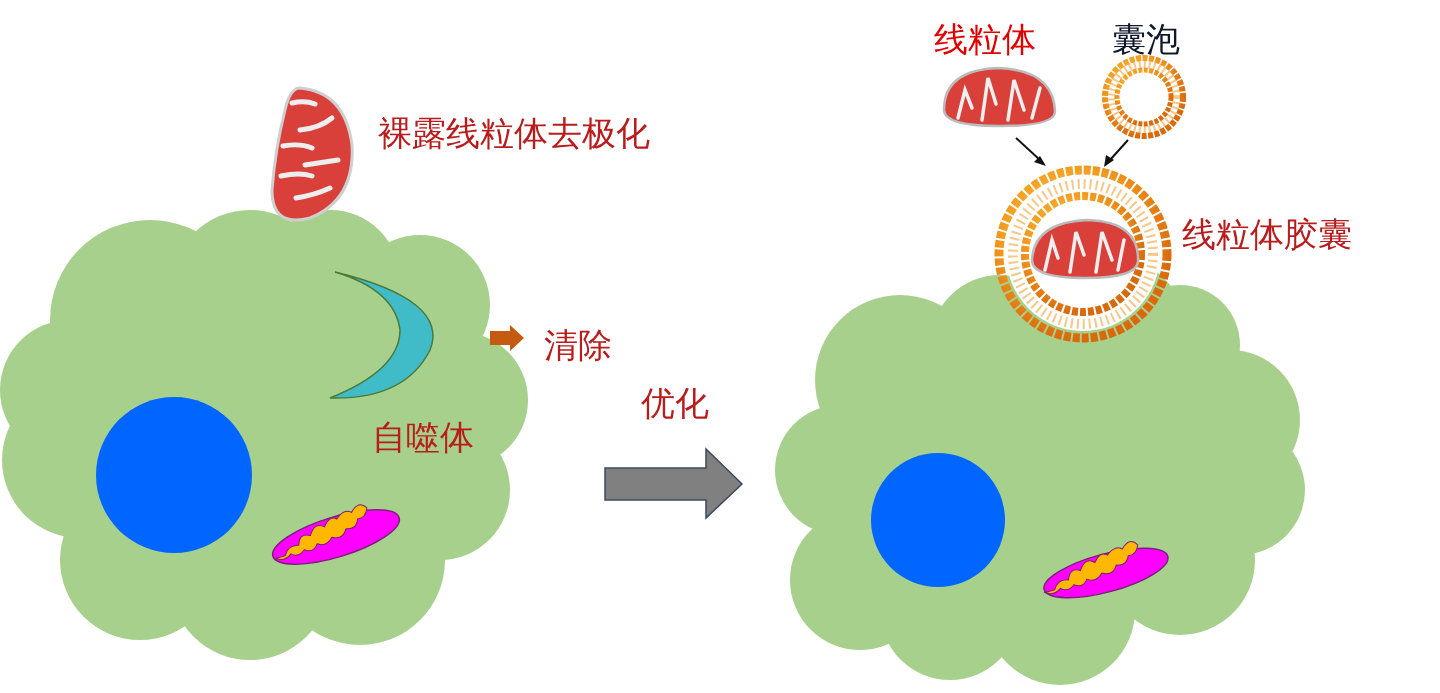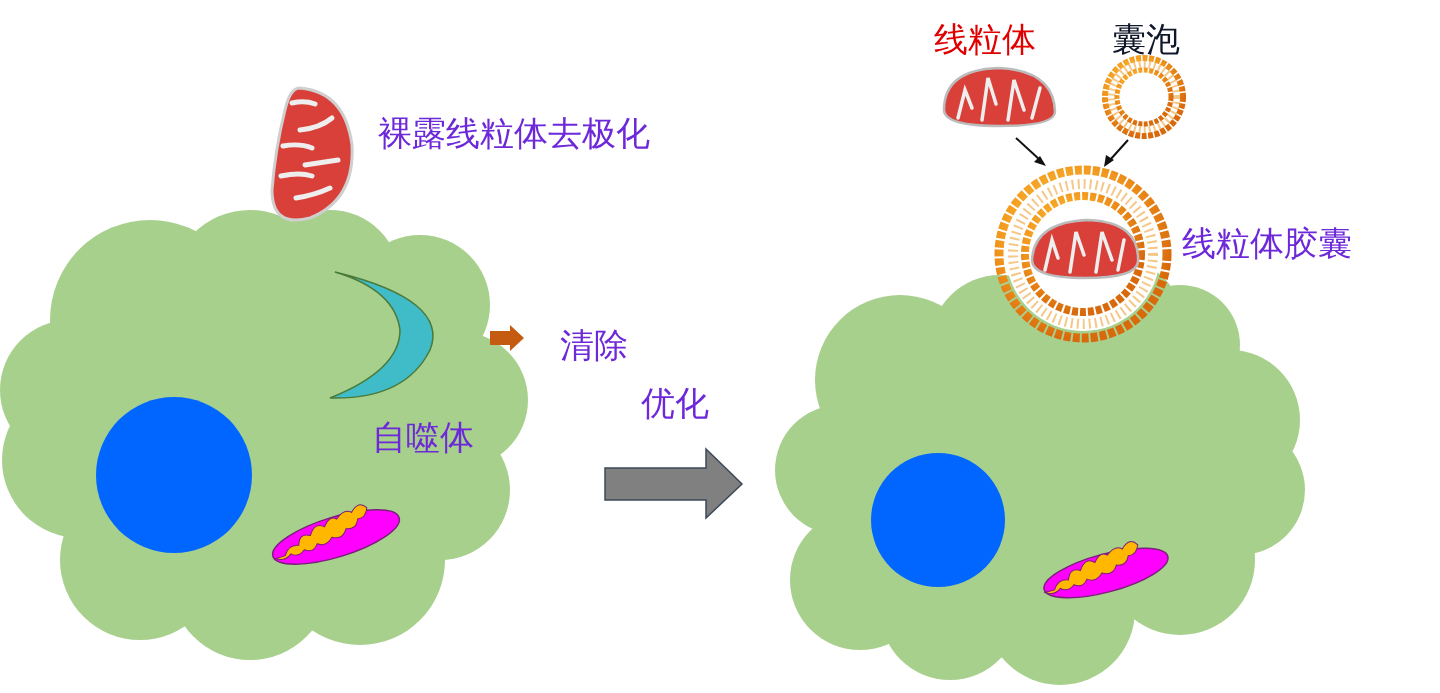--- a/index.html
+++ b/index.html
@@ -1,19 +1,19 @@
 <!DOCTYPE html>
 <html><head>
 <meta charset="utf-8">
 <style>
   html, body { margin: 0; padding: 0; background: #ffffff; }
   body { width: 1440px; height: 693px; overflow: hidden; position: relative;
          font-family: "DejaVu Sans", "Liberation Sans", sans-serif; }
   svg.stage { position: absolute; left: 0; top: 0; }
-  .lbl { position: absolute; white-space: nowrap; line-height: 1; color: #6d28d9; }
+  .lbl { position: absolute; white-space: nowrap; line-height: 1; color: #b91c1c; }
   .lbl-normal { font-size: 34px; font-weight: normal; }
   .lbl-bold { font-size: 34px; font-weight: normal; }
 </style>
 </head>
 <body>
 
 <svg class="stage" width="1440" height="693" viewBox="0 0 1440 693">
   <defs>
     <radialGradient id="bead" cx="40%" cy="35%" r="65%">
       <stop offset="0%" stop-color="#ffd24a"></stop>
@@ -114,17 +114,17 @@
   <g stroke="#111" stroke-width="2" fill="#111">
     <line x1="1016" y1="138" x2="1040" y2="160"></line>
     <path d="M1046,166 L1034,162 L1040,156 Z" stroke="none"></path>
     <line x1="1128" y1="140" x2="1110" y2="160"></line>
     <path d="M1104,167 L1106,155 L1114,160 Z" stroke="none"></path>
   </g>
 </svg>
 
 <div class="lbl lbl-normal" style="left:378px; top:116px;">裸露线粒体去极化</div>
 <div class="lbl lbl-normal" style="left:372px; top:420px;">自噬体</div>
-<div class="lbl lbl-normal" style="left:560px; top:328px;">清除</div>
+<div class="lbl lbl-normal" style="left:544px; top:328px;">清除</div>
 <div class="lbl lbl-normal" style="left:641px; top:386px;">优化</div>
 <div class="lbl lbl-bold" style="left:934px; top:22px; color:#e00000;">线粒体</div>
 <div class="lbl lbl-bold" style="left:1112px; top:22px; color:#0f172a;">囊泡</div>
-<div class="lbl lbl-bold" style="left:1182px; top:226px;">线粒体胶囊</div>
+<div class="lbl lbl-bold" style="left:1182px; top:217px;">线粒体胶囊</div>
 
 </body></html>

